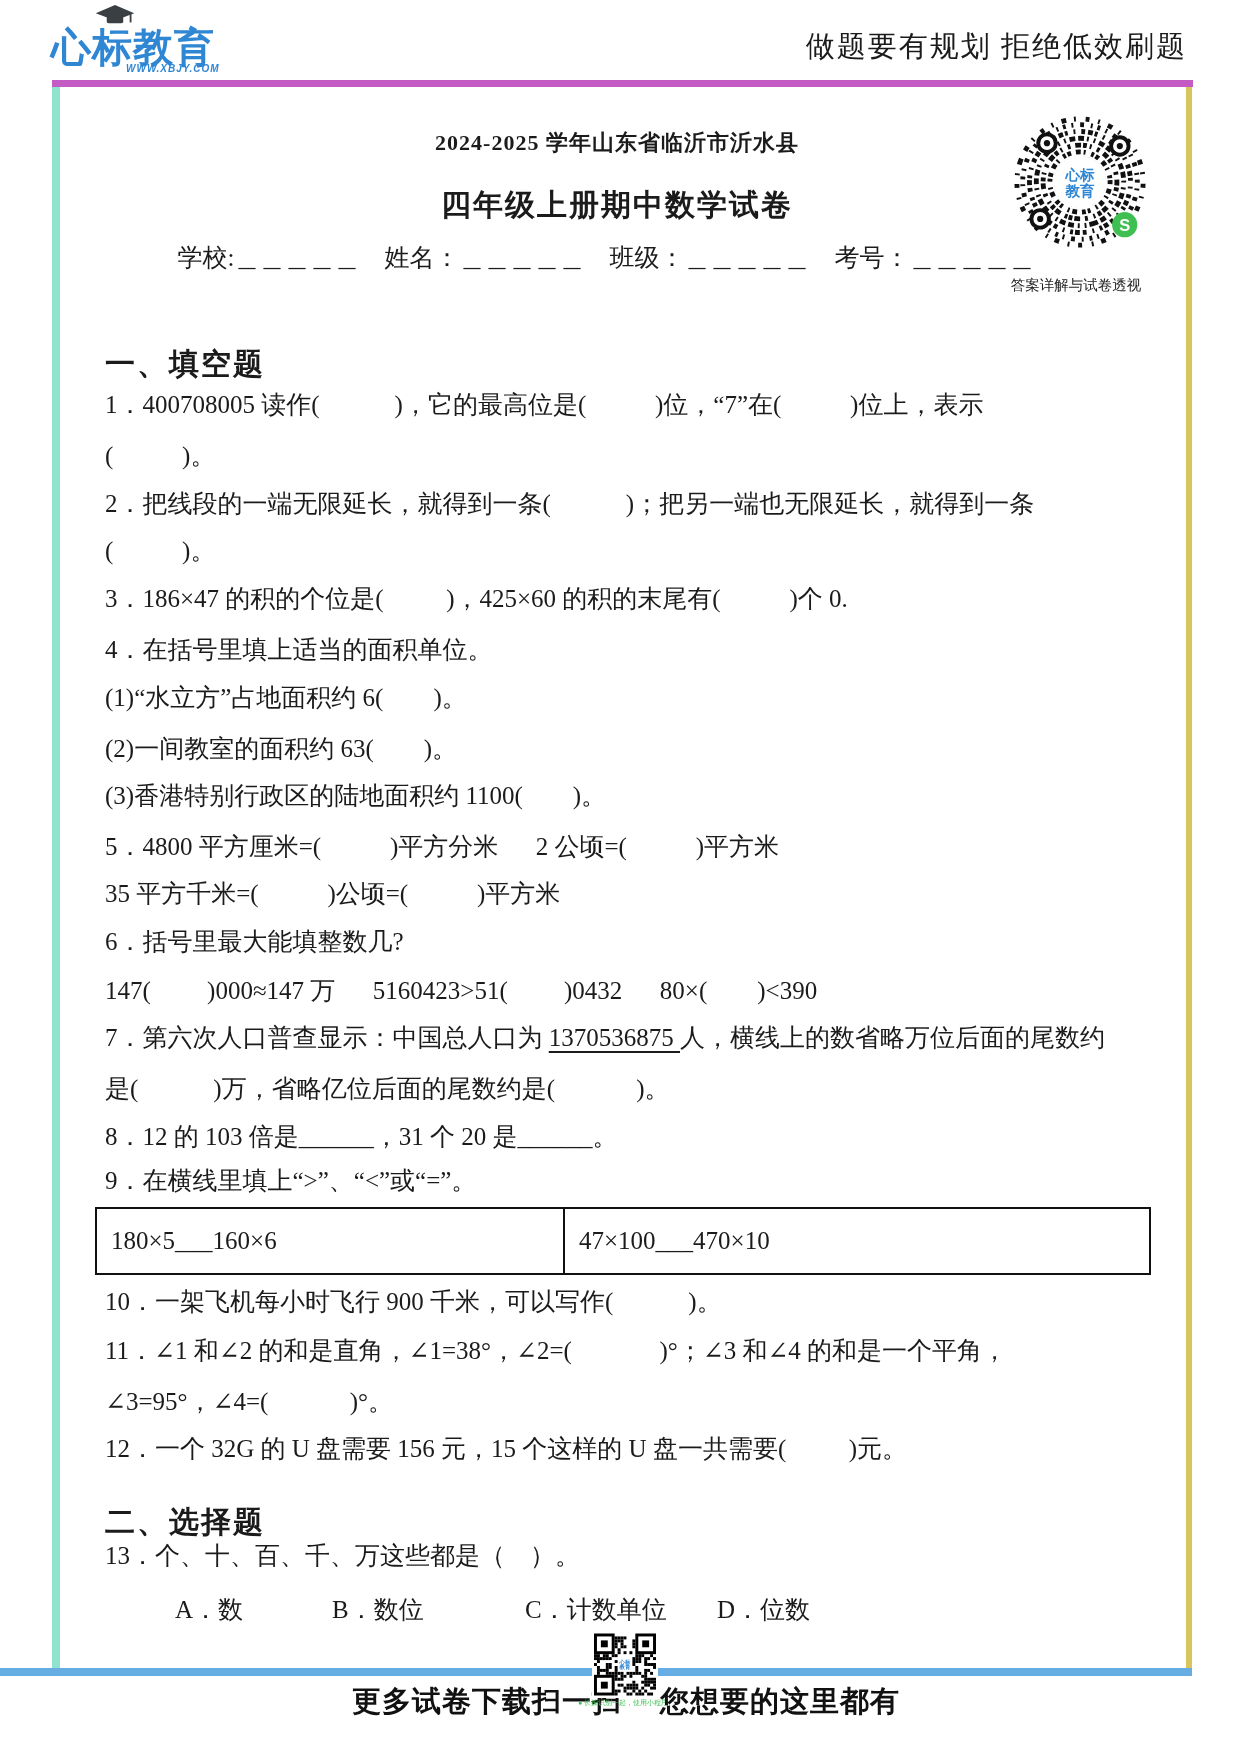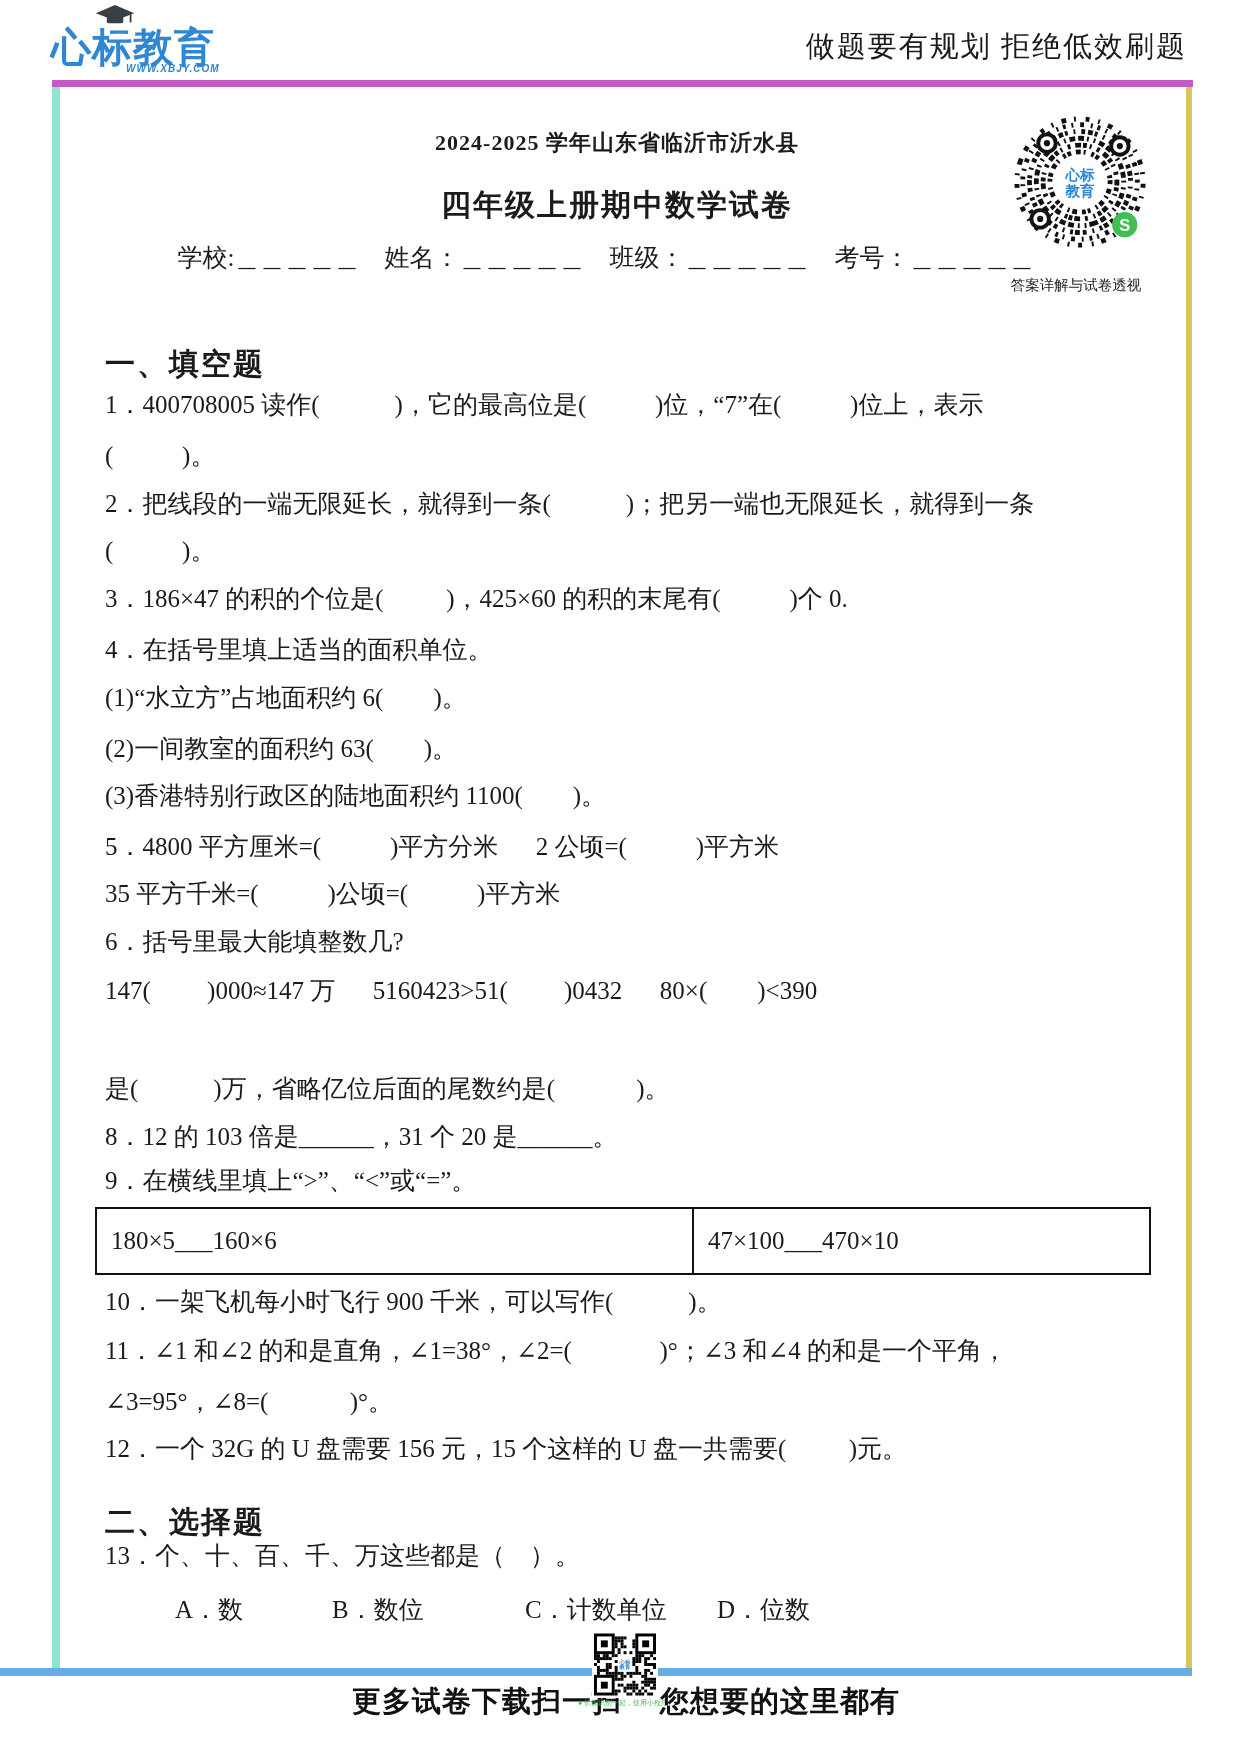--- a/index.html
+++ b/index.html
@@ -28,21 +28,21 @@
   .round-qr-caption{position:absolute;left:996px;top:276px;width:160px;text-align:center;font-family:Liberation Sans, sans-serif;font-size:14.5px;color:#222;}
 
   
   .line{position:absolute;left:105px;font-size:25px;white-space:pre;}
   .sec{position:absolute;left:105px;font-size:30px;font-weight:bold;font-family:"Liberation Sans","DejaVu Sans",sans-serif;letter-spacing:2px;}
   .ul{text-decoration:underline;text-underline-offset:5px;}
 
   
   .cmp-table{position:absolute;left:95px;top:1207px;width:1052px;height:64px;border:2px solid #111;display:flex;}
   .cmp-cell{height:100%;display:flex;align-items:center;padding-left:14px;font-size:25px;white-space:pre;box-sizing:border-box;}
-  .cmp-cell.c1{width:597px;border-right:2px solid #111;}
+  .cmp-cell.c1{width:468px;border-right:2px solid #111;}
   .cmp-cell.c2{flex:1;text-align:right;}
 
   
   .opt{position:absolute;top:1593px;font-size:25px;white-space:pre;margin-left:32px;}
 
   
   .footer-text{position:absolute;top:1682px;font-family:Liberation Serif, serif;font-size:29px;font-weight:bold;letter-spacing:1px;color:#111;}
   .sq-qr{position:absolute;left:592px;top:1631px;width:62px;height:63px;background:#fff;padding:2px;}
   .sq-qr-caption{position:absolute;left:575px;top:1698px;width:96px;text-align:center;font-family:"Liberation Sans",sans-serif;font-size:7px;color:#3fbf52;white-space:nowrap;}
 </style>
@@ -104,32 +104,33 @@
   <div class="line" style="top:534px">(           )。</div>
   <div class="line" style="top:582px">3．186×47 的积的个位是(          )，425×60 的积的末尾有(           )个 0.</div>
   <div class="line" style="top:633px">4．在括号里填上适当的面积单位。</div>
   <div class="line" style="top:681px">(1)“水立方”占地面积约 6(        )。</div>
   <div class="line" style="top:732px">(2)一间教室的面积约 63(        )。</div>
   <div class="line" style="top:779px">(3)香港特别行政区的陆地面积约 1100(        )。</div>
   <div class="line" style="top:830px">5．4800 平方厘米=(           )平方分米      2 公顷=(           )平方米</div>
   <div class="line" style="top:877px">35 平方千米=(           )公顷=(           )平方米</div>
   <div class="line" style="top:925px">6．括号里最大能填整数几?</div>
   <div class="line" style="top:974px">147(         )000≈147 万      5160423&gt;51(         )0432      80×(        )&lt;390</div>
+  <div class="line" style="top:1021px"><span>7．第六次人口普查显示：中国总人口为 </span><span class="ul">1370536875 </span><span>人，横线上的数省略万位后面的尾数约</span></div>
   <div class="line" style="top:1072px">是(            )万，省略亿位后面的尾数约是(             )。</div>
   <div class="line" style="top:1120px">8．12 的 103 倍是______，31 个 20 是______。</div>
   <div class="line" style="top:1164px">9．在横线里填上“&gt;”、“&lt;”或“=”。</div>
 
   <div class="cmp-table">
     <div class="cmp-cell c1">180×5___160×6</div>
     <div class="cmp-cell c2">47×100___470×10</div>
   </div>
 
   <div class="line" style="top:1285px">10．一架飞机每小时飞行 900 千米，可以写作(            )。</div>
   <div class="line" style="top:1334px">11．∠1 和∠2 的和是直角，∠1=38°，∠2=(              )°；∠3 和∠4 的和是一个平角，</div>
-  <div class="line" style="top:1385px">∠3=95°，∠8=(             )°。</div>
+  <div class="line" style="top:1385px">∠3=95°，∠4=(             )°。</div>
   <div class="line" style="top:1432px">12．一个 32G 的 U 盘需要 156 元，15 个这样的 U 盘一共需要(          )元。</div>
 
   <div class="sec" style="top:1502px">二、选择题</div>
   <div class="line" style="top:1539px">13．个、十、百、千、万这些都是（　）。</div>
   <div class="opt" style="left:143px">A．数</div>
   <div class="opt" style="left:300px">B．数位</div>
   <div class="opt" style="left:493px">C．计数单位</div>
   <div class="opt" style="left:685px">D．位数</div>
 
   <div class="footer-text" style="left:352px">更多试卷下载扫一扫</div>

